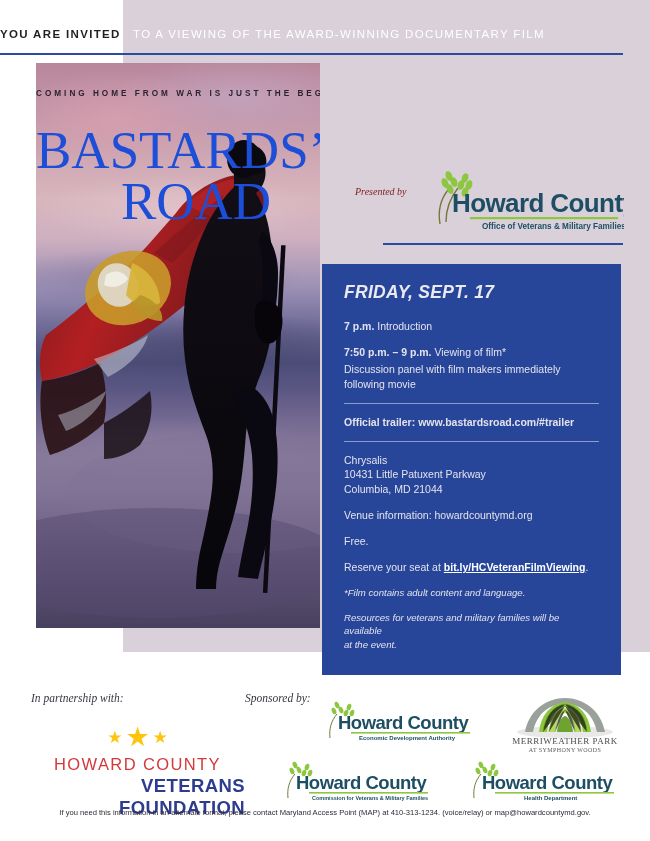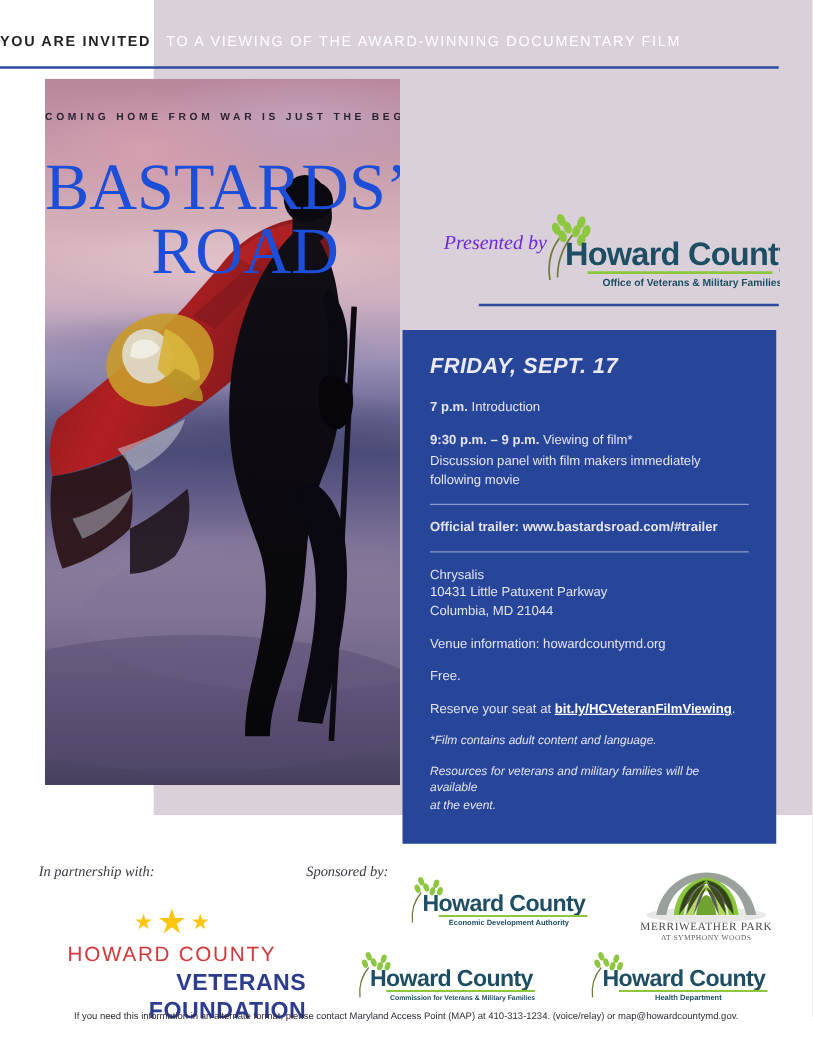--- a/index.html
+++ b/index.html
@@ -92,21 +92,21 @@
   .film-title .l1{display:block;font-size:53px;letter-spacing:0px;}
   .film-title .l2{display:block;font-size:53px;letter-spacing:0px;margin-left:36px;}
 
   
   .soldier{position:absolute;left:0;top:0;width:284px;height:565px;}
 
   
   .presented{
     position:absolute;left:355px;top:186px;
     font-family:"Liberation Serif", serif;
-    font-style:italic;font-size:16px;color:#6d28d9;
+    font-style:italic;font-size:10px;color:#7f1d1d;
   }
   .hc-logo-top{position:absolute;left:424px;top:166px;width:200px;height:72px;}
   .rule-under-logo{
     position:absolute;left:383px;top:243px;width:240px;height:2px;background:#2e4a9e;
   }
 
   
   .info-panel{
     position:absolute;left:322px;top:264px;width:299px;height:411px;
     background:#27469a;
@@ -284,21 +284,21 @@
   <div class="rule-under-logo"></div>
 
   <div class="info-panel">
     <h2>FRIDAY, SEPT. 17</h2>
 
     <p>
       <b>7 p.m.</b><span> Introduction</span>
     </p>
 
     <p class="tight">
-      <b>9:30 p.m. – 9 p.m.</b><span> Viewing of film*</span>
+      <b>7:50 p.m. – 9 p.m.</b><span> Viewing of film*</span>
     </p>
     <p>
       <span>Discussion panel with film makers immediately</span><br>
       <span>following movie</span>
     </p>
 
     <div class="sep"></div>
 
     <p>
       <b>Official trailer:</b>

